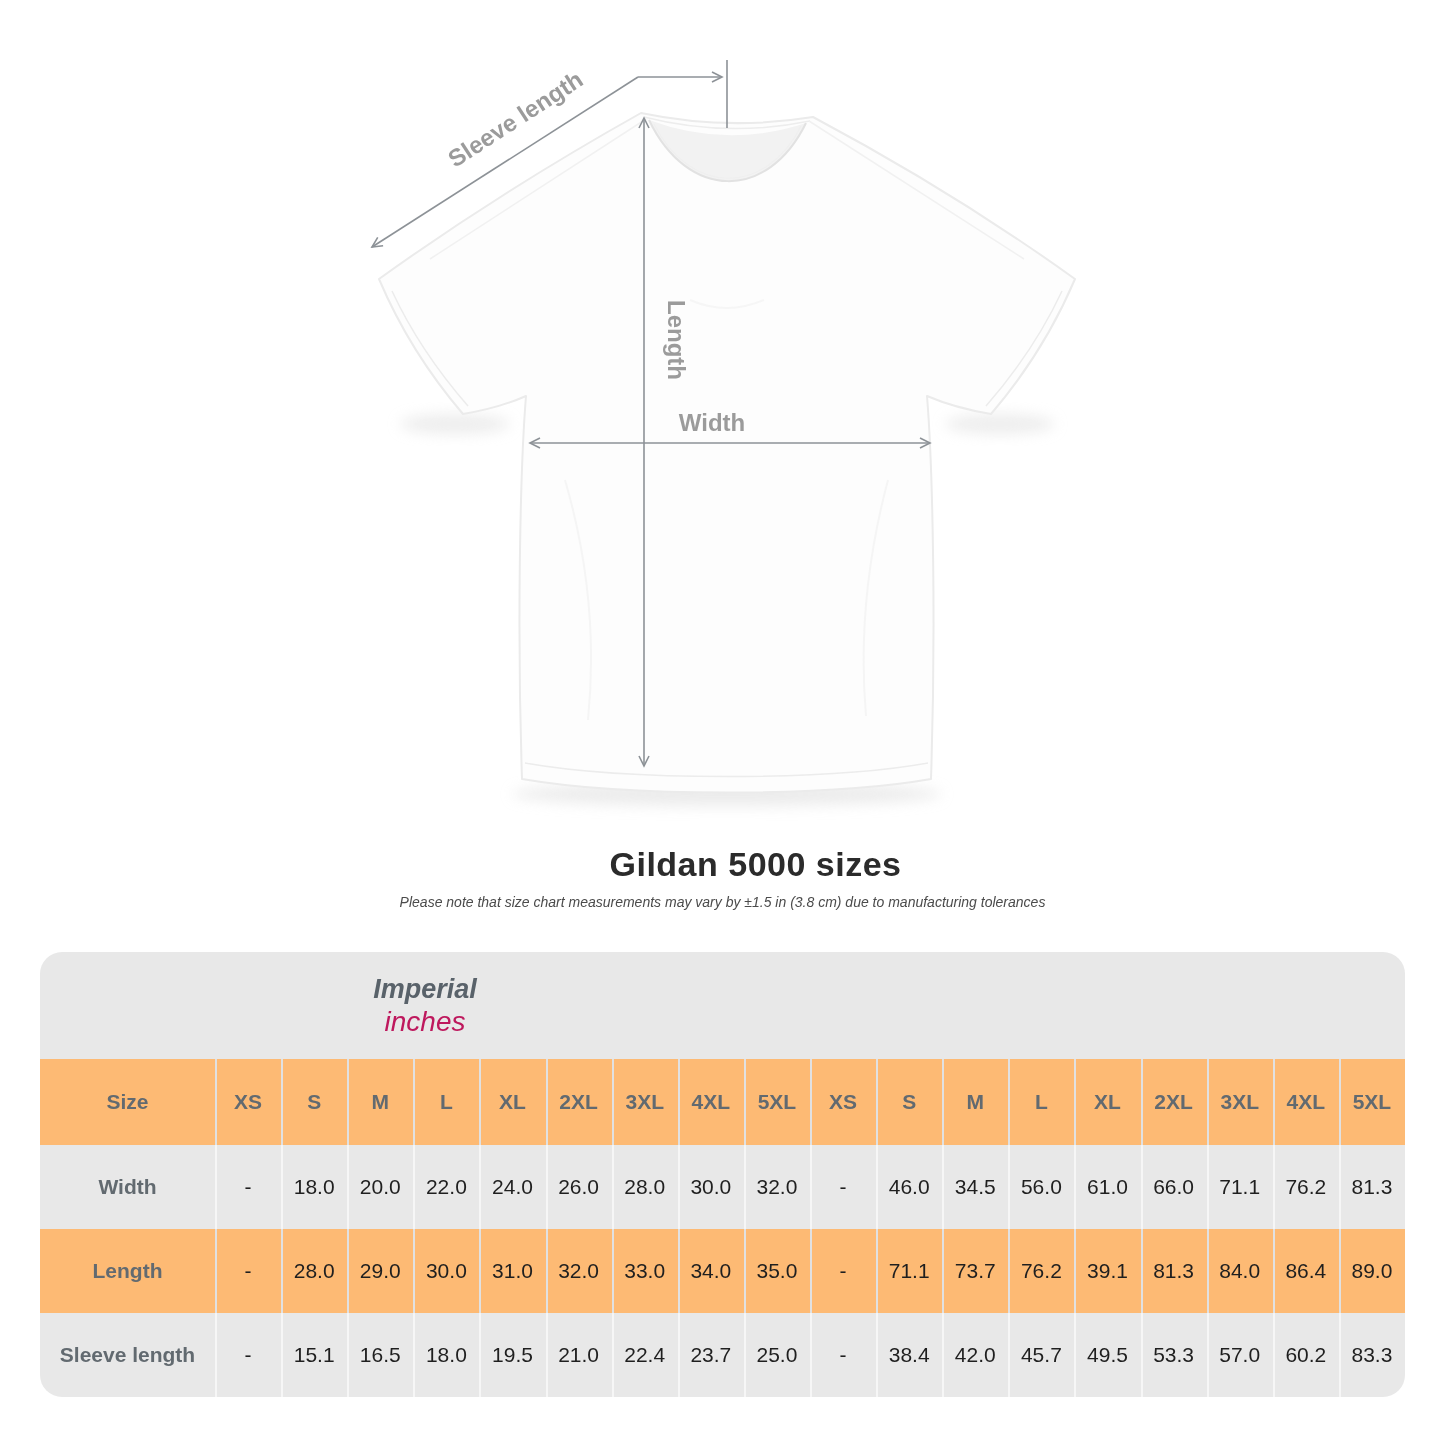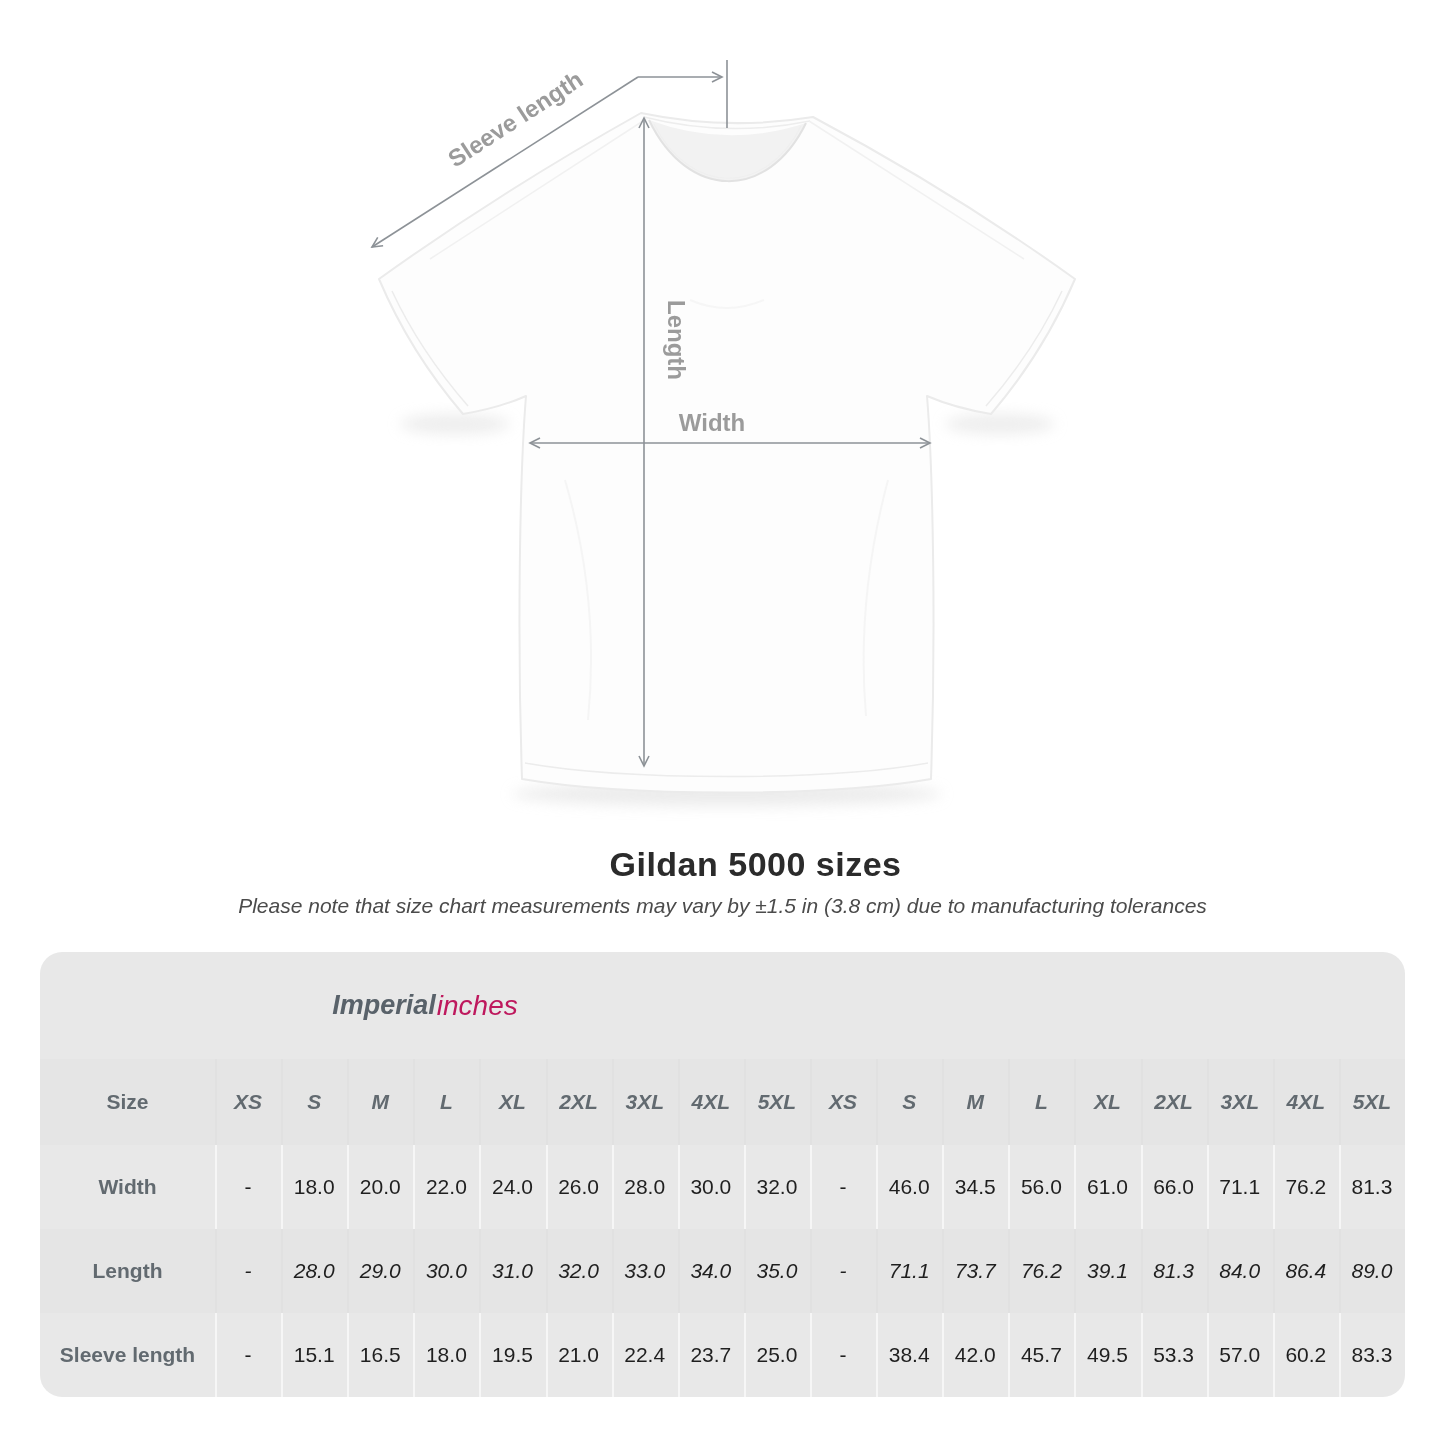--- a/index.html
+++ b/index.html
@@ -8,39 +8,39 @@
     font-family:"Liberation Sans","DejaVu Sans",sans-serif;overflow:hidden;
   }
   .tee-figure{position:absolute;top:0;left:0;width:1445px;height:840px;margin:0;}
   .tee-figure svg{display:block;width:100%;height:100%;}
   .page-title{
     position:absolute;top:845px;left:0;width:100%;margin:0;text-align:center;
     font-size:34px;font-weight:bold;color:#2b2b2b;letter-spacing:.5px;padding-left:33px;
   }
   .subtitle{
     position:absolute;top:894px;left:0;width:100%;margin:0;text-align:center;
-    font-style:italic;font-size:21px;color:#4b4b4b;
+    font-style:italic;font-size:14px;color:#4b4b4b;
   }
   .size-table{
     position:absolute;top:952px;left:40px;width:1365px;
     border-radius:22px;overflow:hidden;
   }
   .band{display:flex;height:107px;background:#e8e8e8;}
-  .band-cell{display:flex;flex-direction:row;align-items:center;justify-content:center;gap:1px;}
+  .band-cell{display:flex;flex-direction:column;align-items:center;justify-content:center;gap:1px;}
   .band-cell.imperial{width:770px;}
   .band-cell.metric{flex:1;}
   .unit-title{font-size:27px;font-weight:bold;font-style:italic;color:#59626a;}
   .unit-sub{font-size:28px;font-style:italic;color:#be185d;}
   .grid{display:grid;grid-template-columns:175px repeat(18,1fr);}
   .cell{display:flex;align-items:center;justify-content:center;}
   .r-head{height:86px;background:#ffffff;}
   .r-data{height:84px;}
   .bg-gray{background:#e8e8e8;}
-  .bg-white{background:#e5e5e5;}
-  .sep-w{box-shadow:inset 2px 0 0 #e1e1e1;font-style:italic;}
+  .bg-white{background:#fdba74;}
+  .sep-w{box-shadow:inset 2px 0 0 #e1e1e1;}
   .sep-g{box-shadow:inset 2px 0 0 #f6f6f6;}
   .head-cell,.row-label{font-weight:700;color:#626a70;font-size:21px;}
   .val{color:#1f1f1f;font-size:21px;}
   svg text.meas{fill:#9b9b9b;font-weight:bold;font-size:24px;font-family:"Liberation Sans","DejaVu Sans",sans-serif;}
 </style>
 </head>
 <body>
 
 <figure class="tee-figure">
   <svg viewBox="0 0 1445 840">

